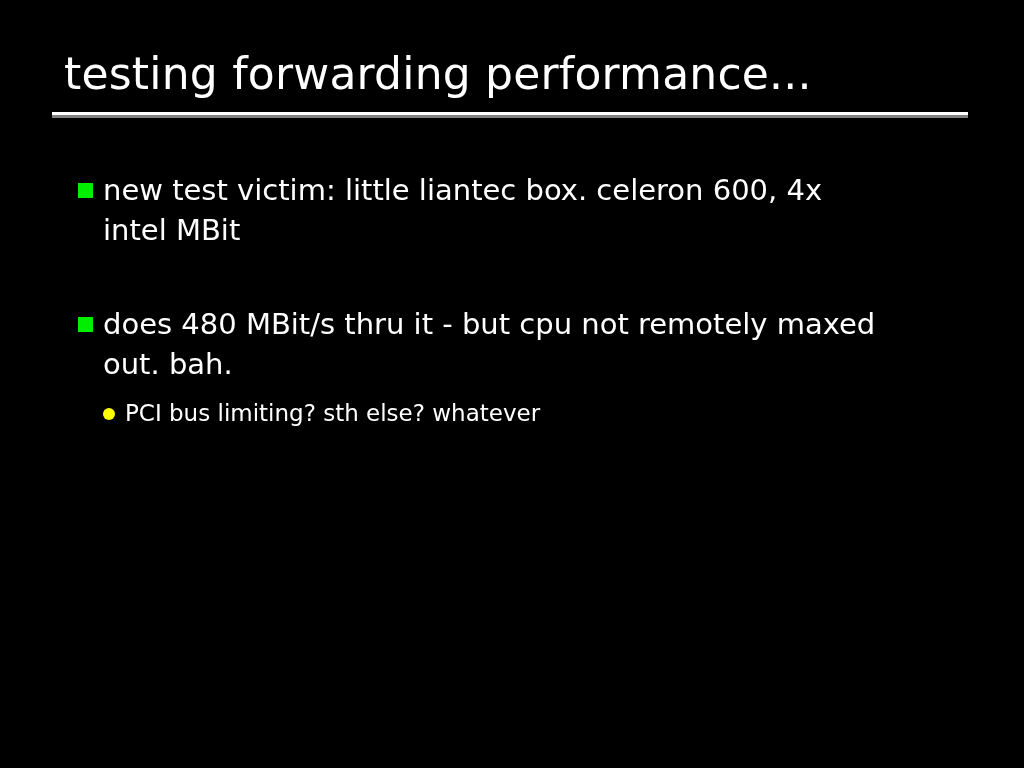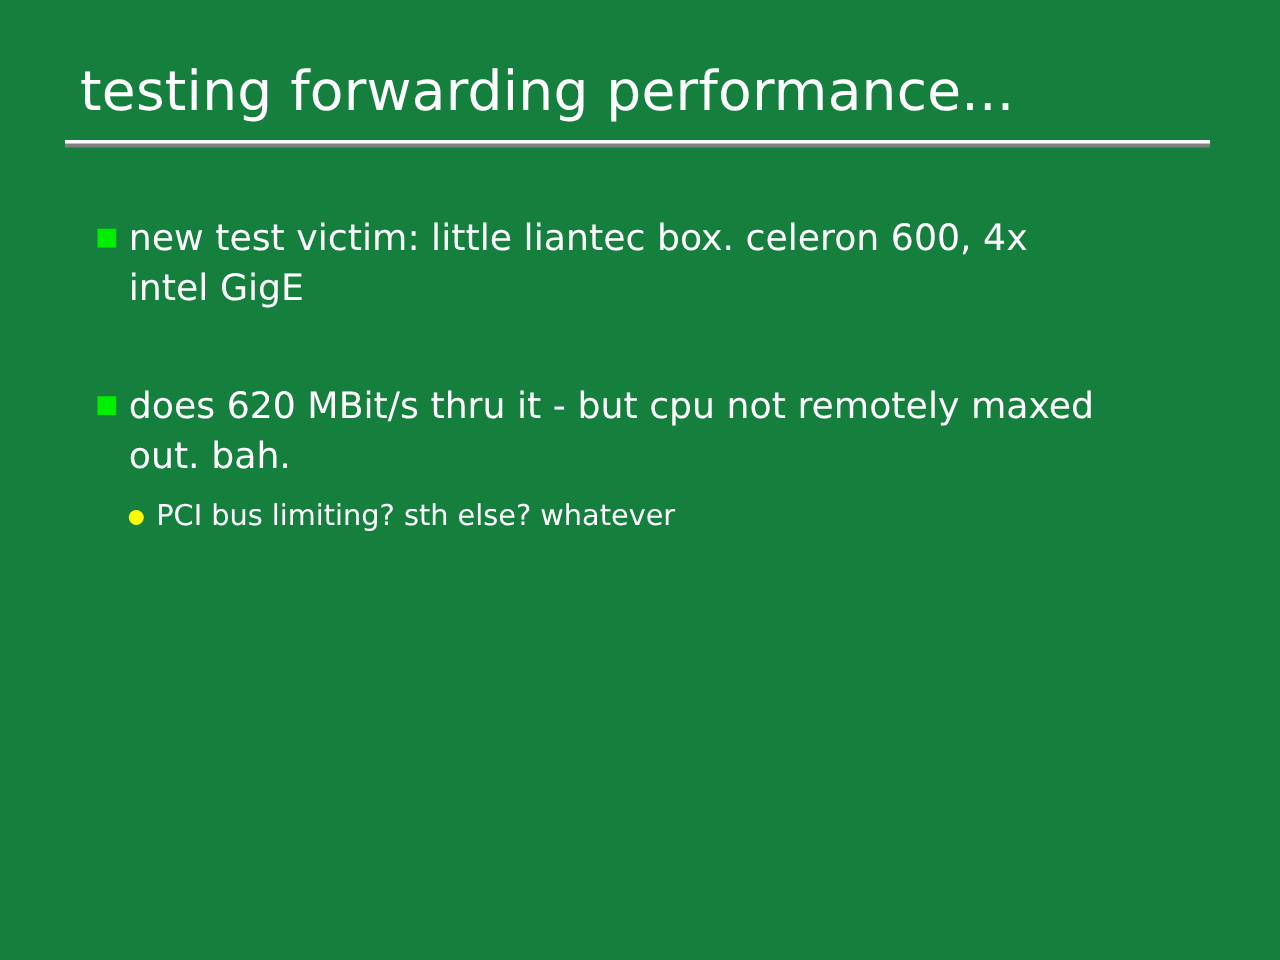--- a/index.html
+++ b/index.html
@@ -11,21 +11,21 @@
     height: 768px;
     overflow: hidden;
     background: #3B6EA5;
     font-family: "DejaVu Sans", sans-serif;
   }
 
   .slide {
     position: relative;
     width: 1024px;
     height: 768px;
-    background: #15803d;
+    background: #000000;
     box-sizing: border-box;
   }
 
   
   .title-block {
     position: absolute;
     left: 52px;
     top: 46px;
     width: 920px;
   }
@@ -126,28 +126,28 @@
 
   <div class="title-rule">
     <div class="rule-light"></div>
     <div class="rule-dark"></div>
   </div>
 
   <div class="body-block">
 
     <div class="bullet-l1">
       <span class="marker-square"></span>
-      <span class="bullet-text">new test victim: little liantec box. celeron 600, 4x intel GigE</span>
+      <span class="bullet-text">new test victim: little liantec box. celeron 600, 4x intel MBit</span>
     </div>
 
     <div class="spacer-gap"></div>
 
     <div class="bullet-l1">
       <span class="marker-square"></span>
-      <span class="bullet-text">does 620 MBit/s thru it - but cpu not remotely maxed out. bah.</span>
+      <span class="bullet-text">does 480 MBit/s thru it - but cpu not remotely maxed out. bah.</span>
     </div>
 
     <div class="bullet-l2">
       <span class="marker-dot"></span>
       <span class="bullet-text">PCI bus limiting? sth else? whatever</span>
     </div>
 
   </div>
 
 </div>

